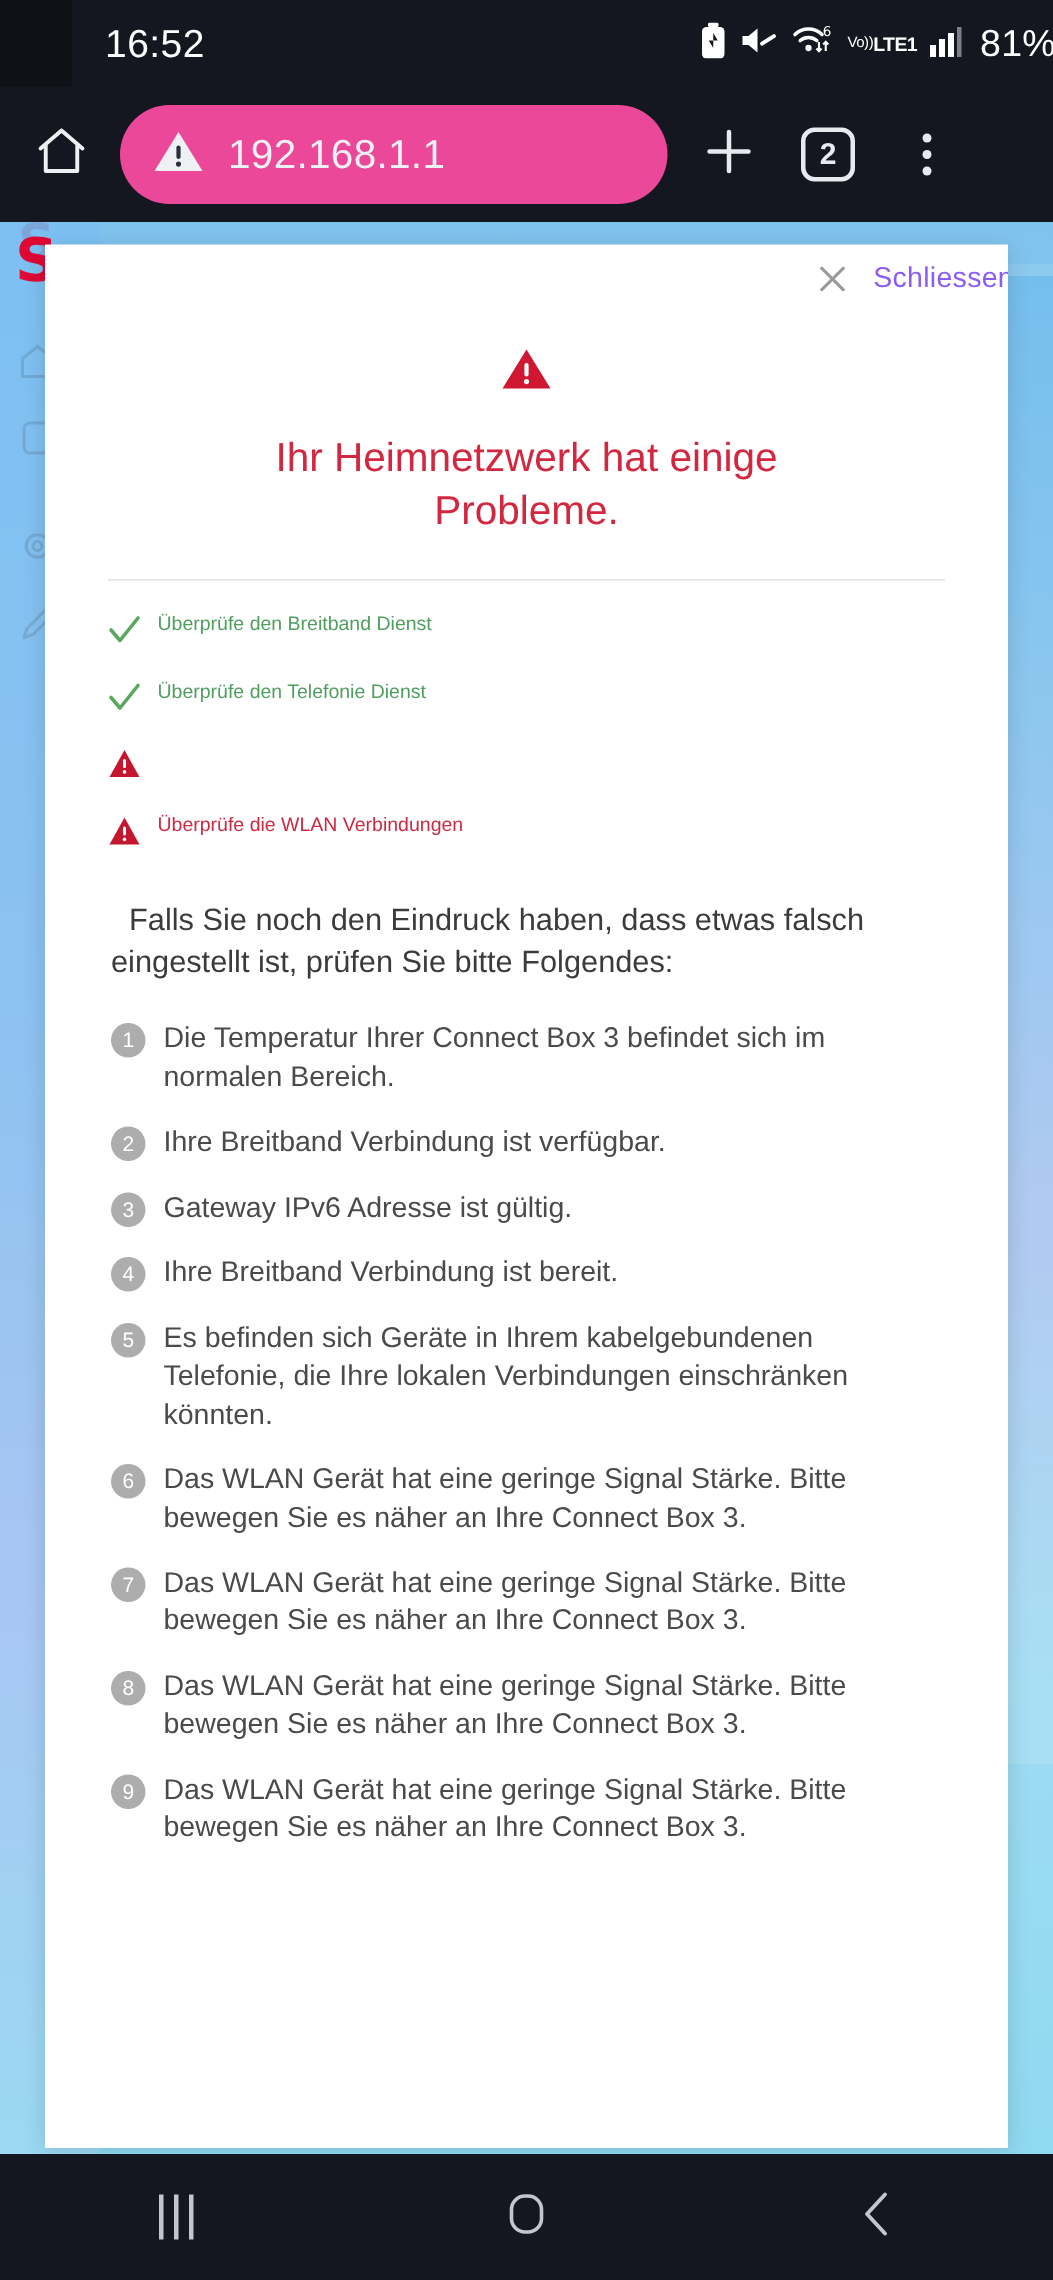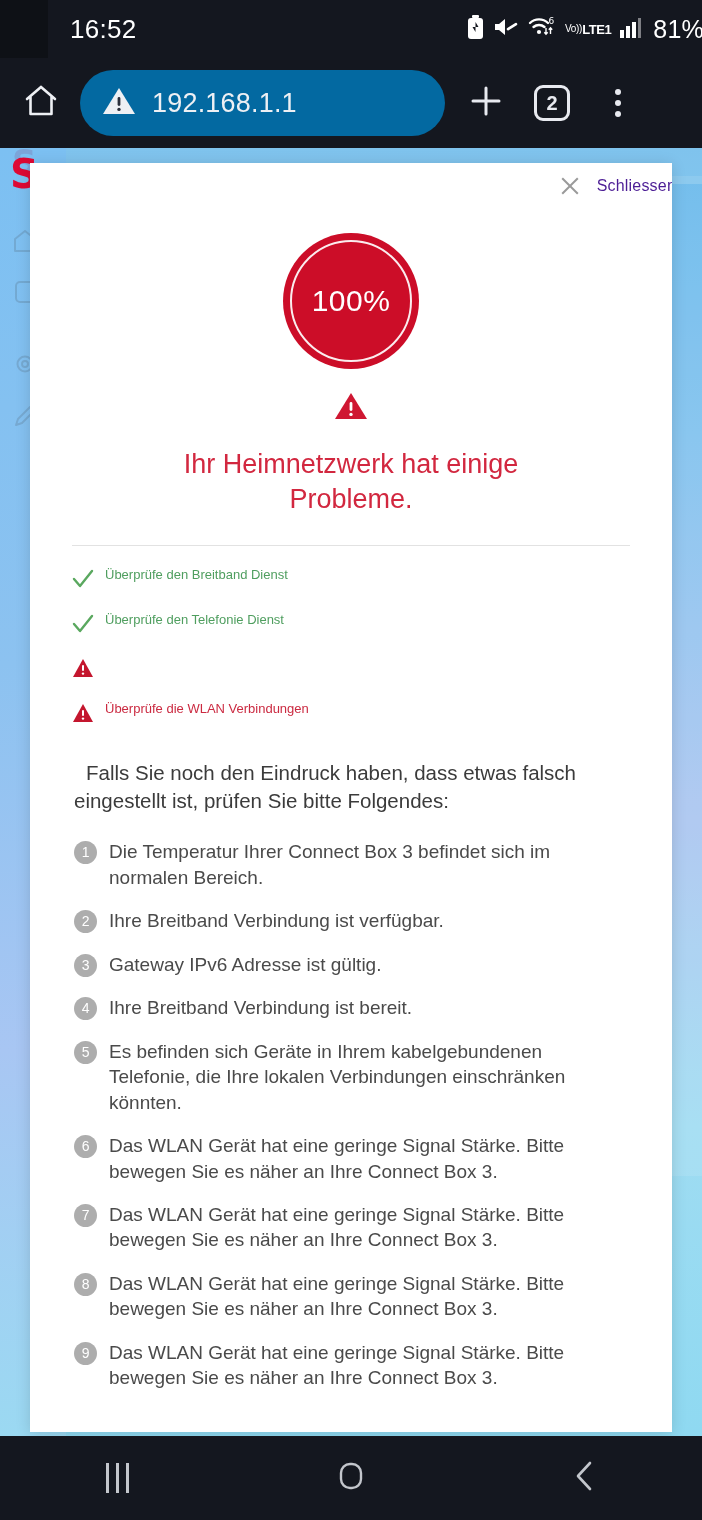--- a/index.html
+++ b/index.html
@@ -28,21 +28,21 @@
   .volte-bot { font-size: 13px; font-weight: 600; letter-spacing: -.4px; }
 
   
   .browserbar {
     position: absolute; top: 58px; left: 0; width: 702px; height: 90px;
     background: #14171f;
     display: flex; align-items: center; padding: 0 18px; gap: 16px;
   }
   .home-btn { width: 46px; height: 46px; display:flex; align-items:center; justify-content:center; flex:0 0 auto; }
   .urlpill {
-    flex: 1 1 auto; height: 66px; background: #0369a1; border-radius: 34px;
+    flex: 1 1 auto; height: 66px; background: #ec4899; border-radius: 34px;
     display: flex; align-items: center; padding: 0 22px; gap: 16px; max-width: 365px;
   }
   .url-text { color: #eef0f4; font-size: 27px; letter-spacing: .2px; white-space: nowrap; }
   .chrome-act { width: 50px; height: 50px; display:flex; align-items:center; justify-content:center; flex:0 0 auto; }
   .tabcount {
     width: 36px; height: 36px; border: 3px solid #e8eaf0; border-radius: 9px;
     display:flex; align-items:center; justify-content:center;
     color:#e8eaf0; font-size: 20px; font-weight: 600;
   }
   .kebab { display:flex; flex-direction:column; gap:5px; align-items:center; }
@@ -90,21 +90,21 @@
   }
   .close-x {
     width: 26px; height: 26px; position: relative; flex: 0 0 auto;
   }
   .close-x::before, .close-x::after {
     content:''; position:absolute; left:50%; top:50%; width: 22px; height: 2px;
     background:#9a9a9a; transform-origin: center;
   }
   .close-x::before { transform: translate(-50%,-50%) rotate(45deg); }
   .close-x::after  { transform: translate(-50%,-50%) rotate(-45deg); }
-  .close-label { font-size: 16px; color: #4c1d95; letter-spacing: .2px; padding-right: 0; margin-right: -4px; }
+  .close-label { font-size: 19px; color: #8b5cf6; letter-spacing: .2px; padding-right: 0; margin-right: -4px; }
 
   .modal-body { padding: 0 28px 0 28px; }
 
   .gauge-wrap { display:flex; justify-content:center; margin-top: 24px; }
   .gauge {
     width: 136px; height: 136px; border-radius: 50%;
     background: #cc0d28;
     display: flex; align-items: center; justify-content: center;
     position: relative;
   }
@@ -296,25 +296,20 @@
 
   <div class="modal">
 
     <div class="modal-header">
       <span class="close-x"></span>
       <span class="close-label">Schliessen</span>
     </div>
 
     <div class="modal-body">
 
-      <div class="gauge-wrap">
-        <div class="gauge">
-          <span class="gauge-val">100%</span>
-        </div>
-      </div>
 
       <div class="alert-tri-wrap">
         <span>
           <svg width="34" height="30" viewBox="0 0 34 30">
             <path d="M17 2 L33 28 H1 Z" fill="#cf1732"></path>
             <rect x="15.6" y="11" width="2.8" height="9" rx="1.4" fill="#ffffff"></rect>
             <circle cx="17" cy="23.4" r="1.7" fill="#ffffff"></circle>
           </svg>
         </span>
       </div>

